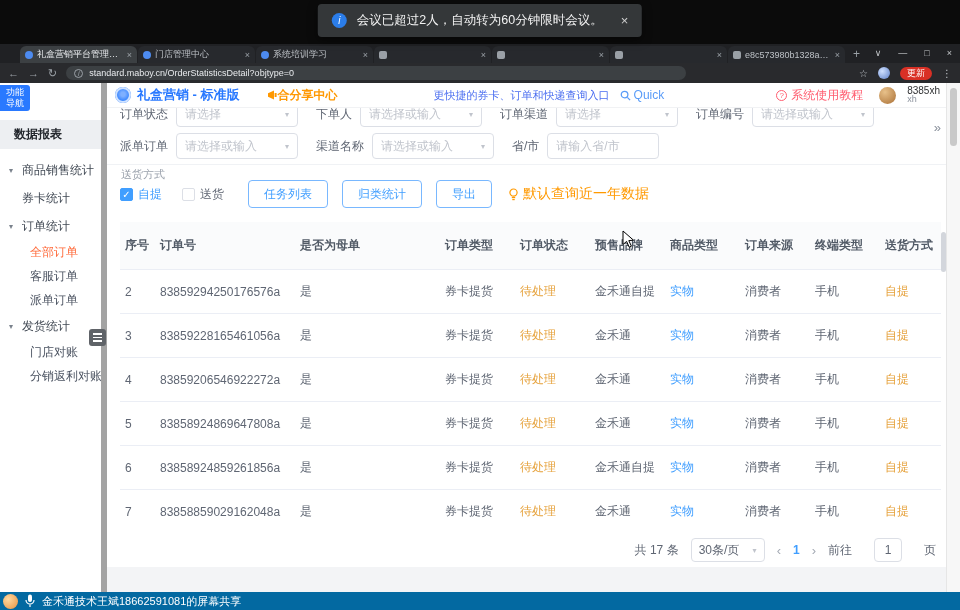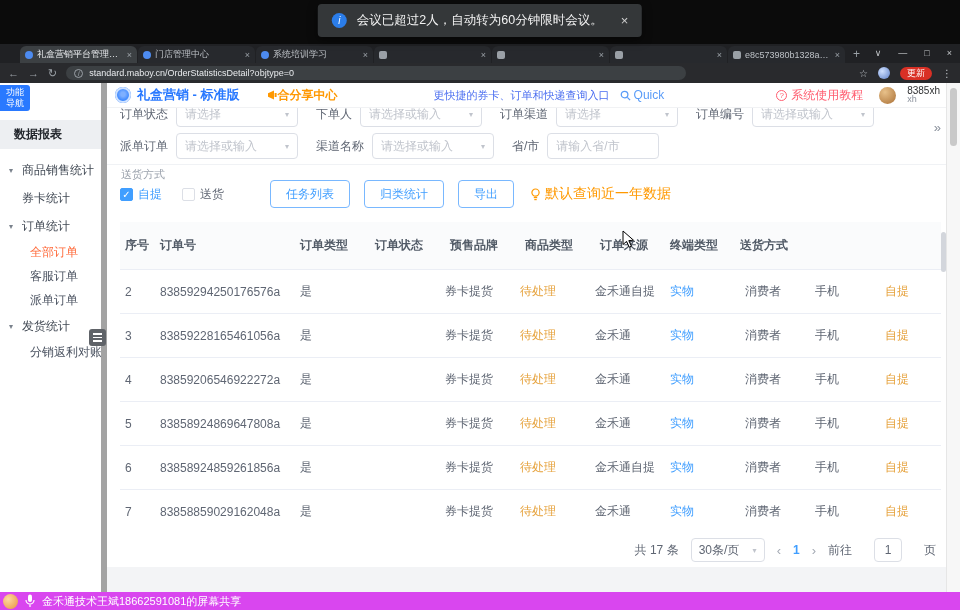--- a/index.html
+++ b/index.html
@@ -75,21 +75,21 @@
 .divider{position:absolute;left:0;right:0;top:57px;border-top:1px solid #f0f2f5}
 .delivery-label{position:absolute;left:14px;top:60px;font-size:11px;color:#99a0ab}
 .toolbar{position:absolute;left:13px;top:73px;height:28px;display:flex;align-items:center}
 .cb{display:flex;align-items:center;gap:5px;font-size:12px}
 .cb + .cb{margin-left:20px}
 .cb-box{width:13px;height:13px;border-radius:2px;border:1px solid #dcdfe6;background:#fff;font-size:10px;line-height:11px;text-align:center;color:#fff}
 .cb.checked .cb-box{background:#409eff;border-color:#409eff}
 .cb .cb-label{color:#5f6673}
 .cb.checked .cb-label{color:#409eff}
 .btn{height:28px;padding:0 15px;border:1px solid #79b8ff;background:#fff;color:#409eff;font-size:12px;border-radius:4px;display:flex;align-items:center;margin-left:14px;white-space:nowrap}
-.btn.first{margin-left:46px}
+.btn.first{margin-left:24px}
 .hint{display:flex;align-items:center;gap:4px;color:#ff9900;font-size:14px;margin-left:16px;white-space:nowrap}
 
 
 .table{position:absolute;left:13px;right:5px;top:115px;height:305px;overflow:hidden;font-size:12px}
 .thead,.trow{display:flex;align-items:center;border-bottom:1px solid #ebeef5}
 .thead{height:48px;background:#fafbfc;font-weight:bold;color:#515a66}
 .trow{height:44px;color:#5f6673;background:#fff}
 .tcell{padding-left:5px;overflow:hidden;white-space:nowrap;flex:none}
 .c0{width:35px}.c1{width:140px}.c2{width:145px}.c3{width:75px}.c4{width:75px}
 .c5{width:75px}.c6{width:75px}.c7{width:70px}.c8{width:70px}.c9{flex:1}
@@ -100,21 +100,21 @@
 
 
 .pager{position:absolute;right:10px;top:430px;height:26px;display:flex;align-items:center;gap:12px;font-size:12px;color:#5f6673;white-space:nowrap}
 .size-select{width:74px;height:24px;border:1px solid #dcdfe6;border-radius:4px;display:flex;align-items:center;justify-content:space-between;padding:0 7px;background:#fff}
 .pg-arrow{color:#a3a9b3;font-size:13px}
 .pg-num{color:#409eff;font-weight:bold}
 .goto{display:flex;align-items:center;gap:22px}
 .goto-input{width:28px;height:24px;border:1px solid #dcdfe6;border-radius:4px;text-align:center;font-size:12px;color:#5f6673;outline:none}
 
 
-.share-bar{position:absolute;left:0;bottom:0;width:100%;height:18px;background:#d946ef;display:flex;align-items:center;gap:7px;padding-left:3px}
+.share-bar{position:absolute;left:0;bottom:0;width:100%;height:18px;background:#0369a1;display:flex;align-items:center;gap:7px;padding-left:3px}
 .share-avatar{width:15px;height:15px;border-radius:50%;background:radial-gradient(circle at 35% 35%,#ffd9a0,#e8913f);flex:none}
 .share-text{color:#fff;font-size:11px}
 
 
 .toast{position:absolute;left:50%;top:4px;transform:translateX(-50%);height:33px;background:#343739;border-radius:4px;display:flex;align-items:center;gap:10px;padding:0 14px;box-shadow:0 3px 10px rgba(0,0,0,.5);z-index:50;white-space:nowrap}
 .toast-icon{width:15px;height:15px;border-radius:50%;background:#2b7de9;color:#fff;font-size:10px;line-height:15px;text-align:center;font-style:italic;flex:none}
 .toast-text{color:#f2f2f2;font-size:12.5px}
 .toast-close{color:#d0d0d0;font-size:13px;margin-left:8px}
 
 .cursor{position:absolute;left:622px;top:230px;z-index:60;pointer-events:none}
@@ -214,20 +214,24 @@
 
             <span>客服订单</span>
           </div>
           <div class="side-item sub">
 
             <span>派单订单</span>
           </div>
           <div class="side-item">
             <span class="arr">▾</span>
             <span>发货统计</span>
+          </div>
+          <div class="side-item sub">
+
+            <span>门店对账</span>
           </div>
           <div class="side-item sub">
 
             <span>分销返利对账</span>
           </div>
       </div>
     </aside>
     <div class="affix">
       <i></i>
         <i></i>
@@ -344,20 +348,21 @@
                 <line x1="4.3" y1="11.6" x2="6.7" y2="11.6" stroke="#ff9900" stroke-width="1.2"></line>
               </svg>
             <span>默认查询近一年数据</span>
           </span>
         </div>
 
         <div class="table">
           <div class="thead">
             <span class="tcell c0">序号</span>
             <span class="tcell c1">订单号</span>
+            <span class="tcell c2">是否为母单</span>
             <span class="tcell c3">订单类型</span>
             <span class="tcell c4">订单状态</span>
             <span class="tcell c5">预售品牌</span>
             <span class="tcell c6">商品类型</span>
             <span class="tcell c7">订单来源</span>
             <span class="tcell c8">终端类型</span>
             <span class="tcell c9">送货方式</span>
           </div>
           <div class="trow">
               <span class="tcell c0">2</span>

